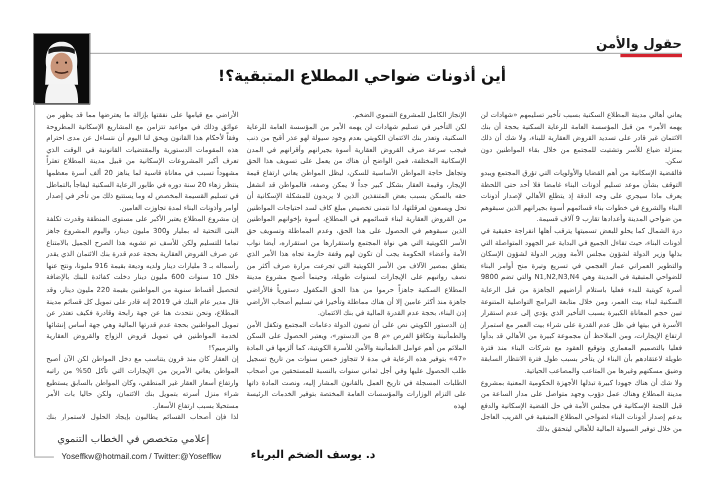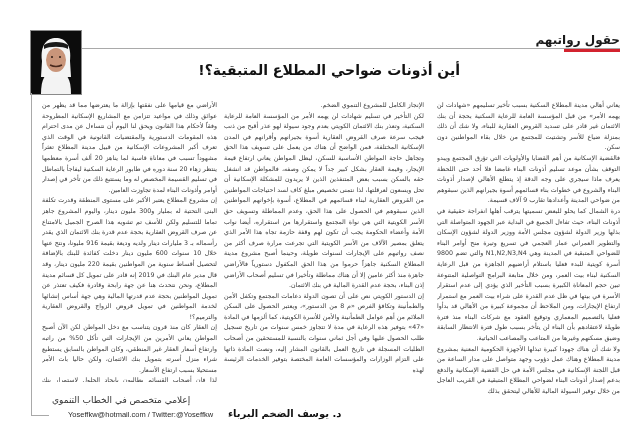--- a/index.html
+++ b/index.html
@@ -32,31 +32,31 @@
     font-size:6.3px; line-height:10.6px; color:#3a3a3a; overflow:hidden;
   }
   .col p { margin:0; }
   .col1 { left:437px; width:183px; height:300px; }
   .col2 { left:224px; width:200px; height:278px; }
   .col3 { left:42px;  width:175px; height:282px; }
   .bio {
     position:absolute; left:52px; top:395px; font-size:9px; color:#333; direction:rtl;
   }
   .contact {
-    position:absolute; left:68px; top:410px; font-size:7.5px; color:#2a2a2a;
+    position:absolute; left:56px; top:410px; font-size:7.5px; color:#2a2a2a;
     font-family:"Liberation Sans", sans-serif;
   }
   .author {
     position:absolute; left:228px; top:408px; font-size:10px; font-weight:bold; color:#111; direction:rtl;
   }
 </style>
 </head>
 <body>
 
-<div class="section-label">حقول رواتبهم</div>
+<div class="section-label">حقول والأمن</div>
 <div class="section-red"></div>
 <div class="header-line"></div>
 
 <div class="photo">
   <svg width="50" height="63" viewBox="0 0 50 63">
     <rect x="0" y="0" width="50" height="63" fill="#0c0c0c"></rect>
     <path d="M10 63 C10 48 14 40 25 40 C36 40 40 48 40 63 Z" fill="#f3f3f3"></path>
     <path d="M11 30 C9 14 16 7 25 7 C34 7 41 14 39 30 L40 46 L10 46 Z" fill="#f4f4f4"></path>
     <path d="M13 14 C18 10 32 10 37 14 L37 18 C32 15 18 15 13 18 Z" fill="#1a1a1a"></path>
     <ellipse cx="25" cy="29" rx="10" ry="12" fill="#c9957a"></ellipse>

